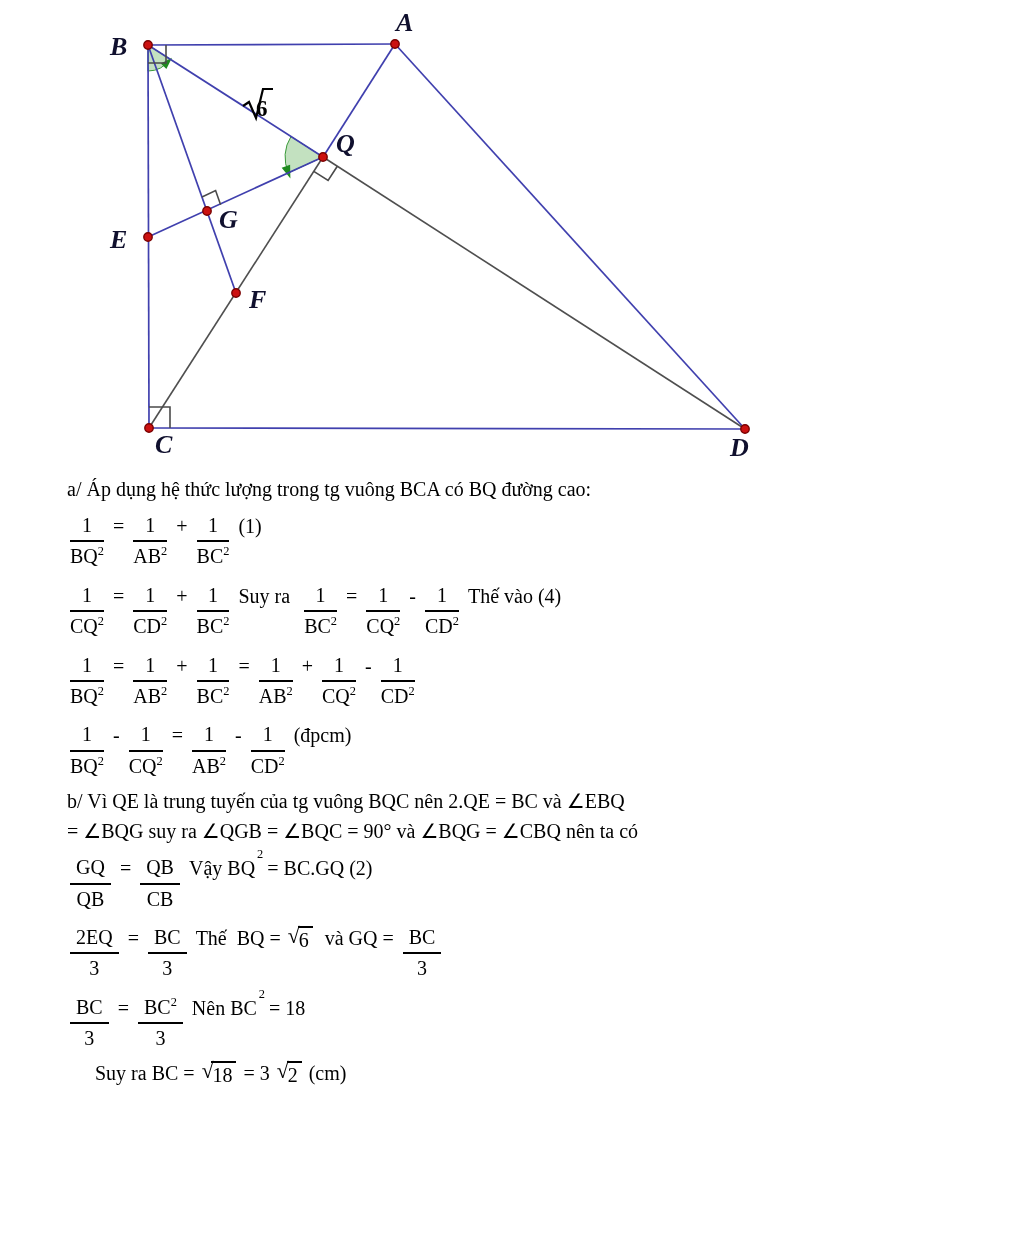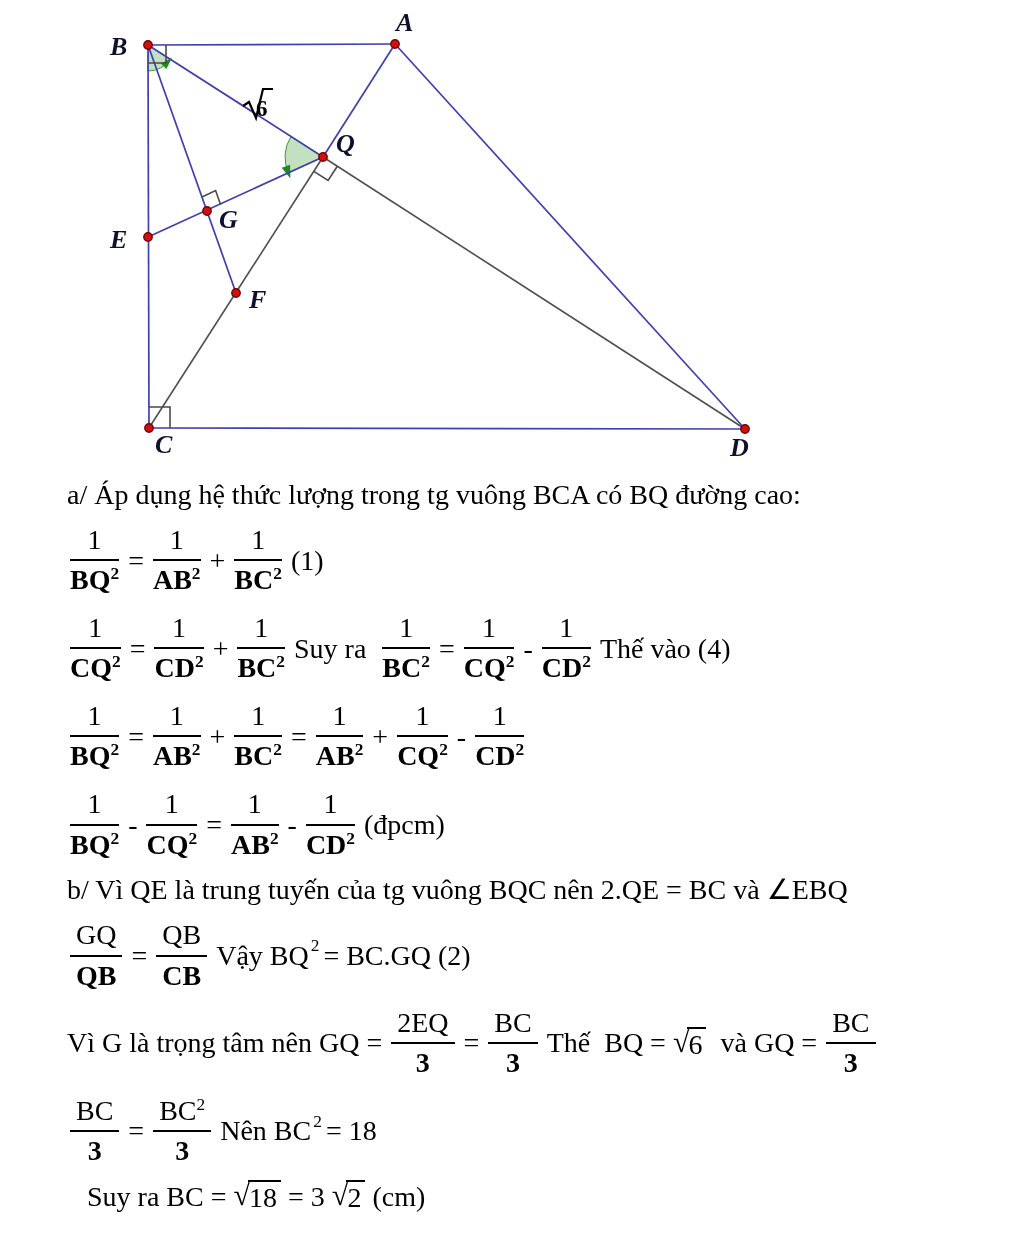--- a/index.html
+++ b/index.html
@@ -4,27 +4,27 @@
 <style>
   html,body{margin:0;padding:0;}
   body{
     width:1024px;height:1254px;background:#ffffff;position:relative;
     font-family:"Liberation Serif", serif;color:#000;overflow:hidden;
   }
   #figure{position:absolute;left:0;top:0;}
   .ptlabel{font:italic bold 26px "Liberation Serif", serif;fill:#10102e;}
   .sqrtnum{font:bold 23px "Liberation Serif", serif;fill:#000;}
   #solution{position:absolute;left:64px;top:472px;width:946px;}
-  .mrow{display:flex;align-items:center;flex-wrap:nowrap;font-size:28px;line-height:1.25;}
+  .mrow{display:flex;align-items:flex-start;flex-wrap:nowrap;font-size:20px;line-height:1.25;}
   .mrow.plain{margin:5px 0;}
   .mrow.frac-row{padding:7px 0;margin:2px 0;}
   .mtext{white-space:pre;margin:0 3px;}
   .mfrac{display:inline-flex;flex-direction:column;align-items:center;margin:0 6px;line-height:1.12;text-align:center;}
   .mfrac .num{align-self:stretch;text-align:center;border-bottom:2px solid #000;padding:0 6px 4px 6px;}
-  .mfrac .den{padding-top:3px;font-weight:bold;}
+  .mfrac .den{padding-top:3px;}
   sup{font-size:0.62em;}
   .msup{font-size:0.62em;transform:translateY(-9px);margin-left:-1px;margin-right:1px;}
   .mrad{display:inline-flex;align-items:flex-start;margin:0 4px;}
   .rsgn{font-size:1.08em;line-height:1;}
   .rval{line-height:1;border-top:2px solid #000;padding:2px 4px 0 1px;margin-left:-2px;}
 </style>
 </head>
 <body>
 
 <svg id="figure" width="1024" height="470" viewBox="0 0 1024 470" xmlns="http://www.w3.org/2000/svg">
@@ -191,36 +191,38 @@
       <span class="mtext">-</span>
       <span class="mfrac">
         <span class="num">1</span>
         <span class="den">CD<sup>2</sup></span>
       </span>
       <span class="mtext">(đpcm)</span>
     </div>
     <div class="mrow plain">
       <span class="mtext">b/ Vì QE là trung tuyến của tg vuông BQC nên 2.QE = BC và ∠EBQ</span>
     </div>
+    <div class="mrow plain">
+      <span class="mtext">= ∠BQG suy ra ∠QGB = ∠BQC = 90° và ∠BQG = ∠CBQ nên ta có</span>
+    </div>
     <div class="mrow frac-row">
       <span class="mfrac">
         <span class="num">GQ</span>
         <span class="den">QB</span>
       </span>
       <span class="mtext">=</span>
       <span class="mfrac">
         <span class="num">QB</span>
         <span class="den">CB</span>
       </span>
       <span class="mtext">Vậy BQ</span>
       <sup class="msup">2</sup>
       <span class="mtext">= BC.GQ (2)</span>
     </div>
     <div class="mrow frac-row">
-      <span class="mtext">Vì G là trọng tâm nên GQ =</span>
       <span class="mfrac">
         <span class="num">2EQ</span>
         <span class="den">3</span>
       </span>
       <span class="mtext">=</span>
       <span class="mfrac">
         <span class="num">BC</span>
         <span class="den">3</span>
       </span>
       <span class="mtext">Thế  BQ =</span>
@@ -241,21 +243,21 @@
       </span>
       <span class="mtext">=</span>
       <span class="mfrac">
         <span class="num">BC<sup>2</sup></span>
         <span class="den">3</span>
       </span>
       <span class="mtext">Nên BC</span>
       <sup class="msup">2</sup>
       <span class="mtext">= 18</span>
     </div>
-    <div class="mrow plain" style="margin-left: 20px;">
+    <div class="mrow plain" style="margin-left: 28px;">
       <span class="mtext">Suy ra BC =</span>
       <span class="mrad">
         <span class="rsgn">√</span>
         <span class="rval">18</span>
       </span>
       <span class="mtext">= 3</span>
       <span class="mrad">
         <span class="rsgn">√</span>
         <span class="rval">2</span>
       </span>

